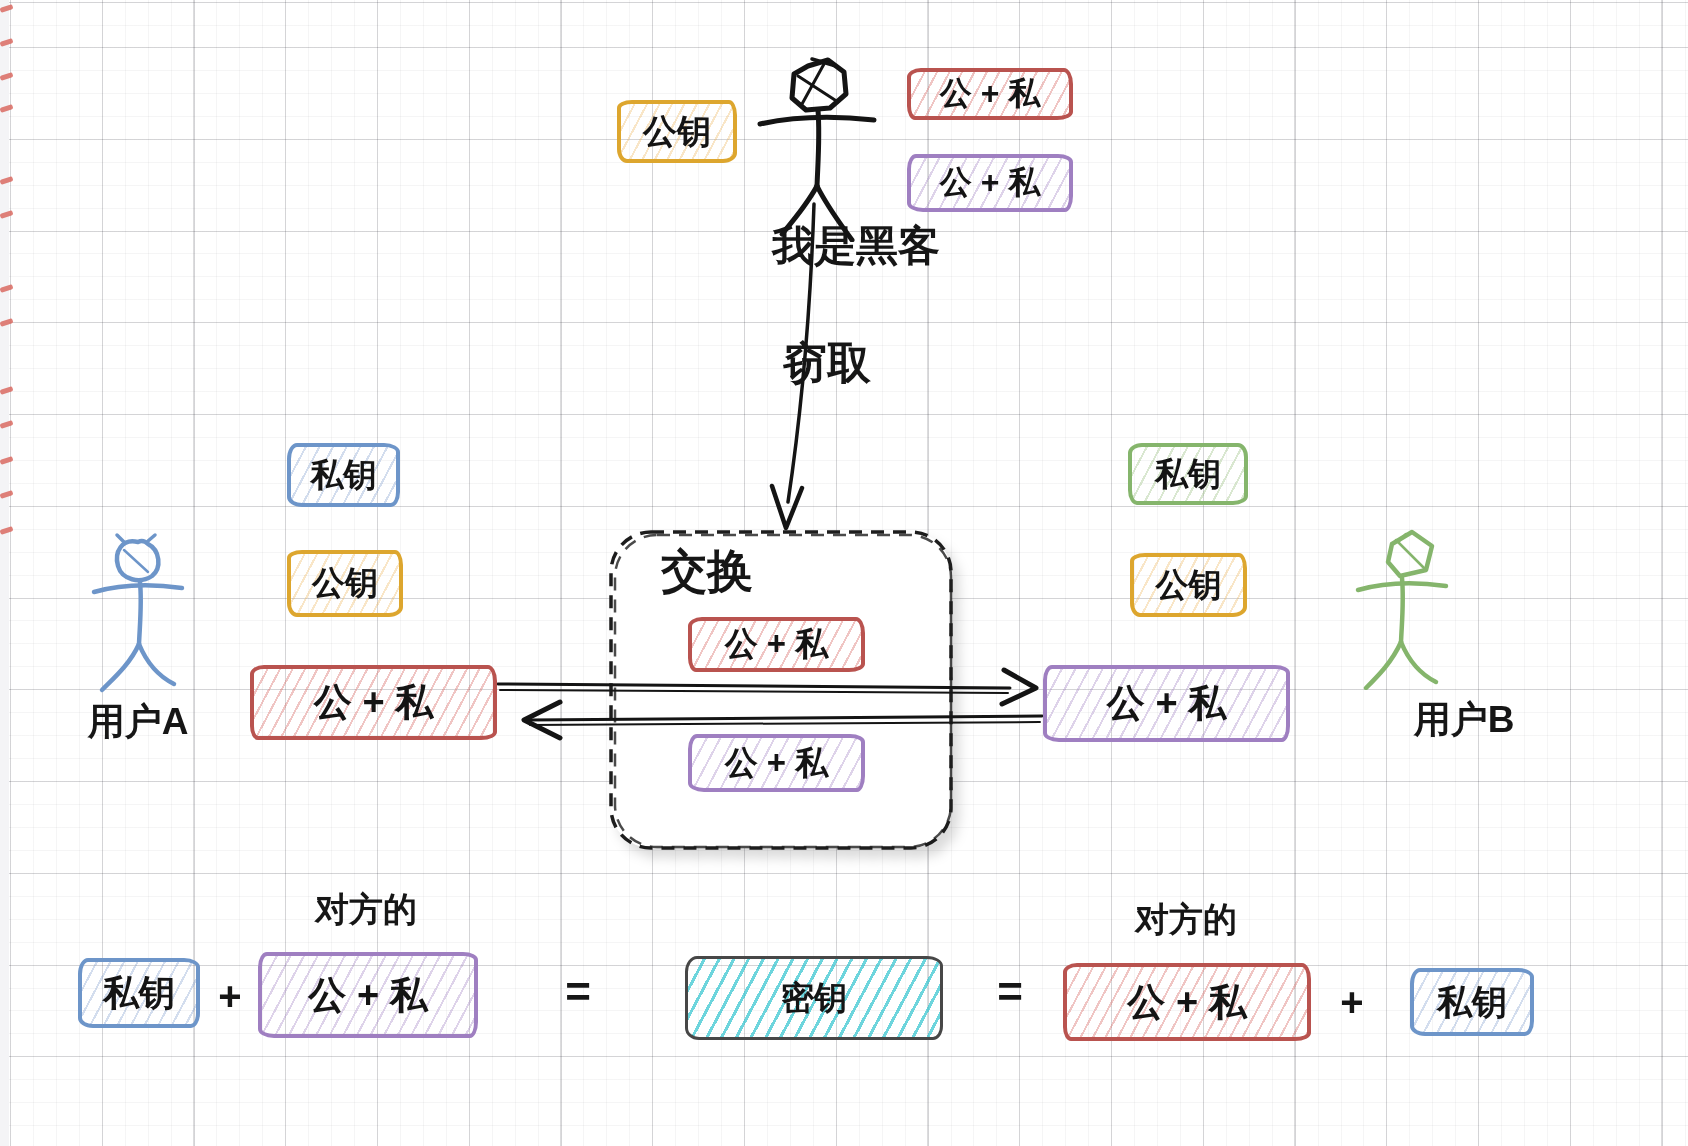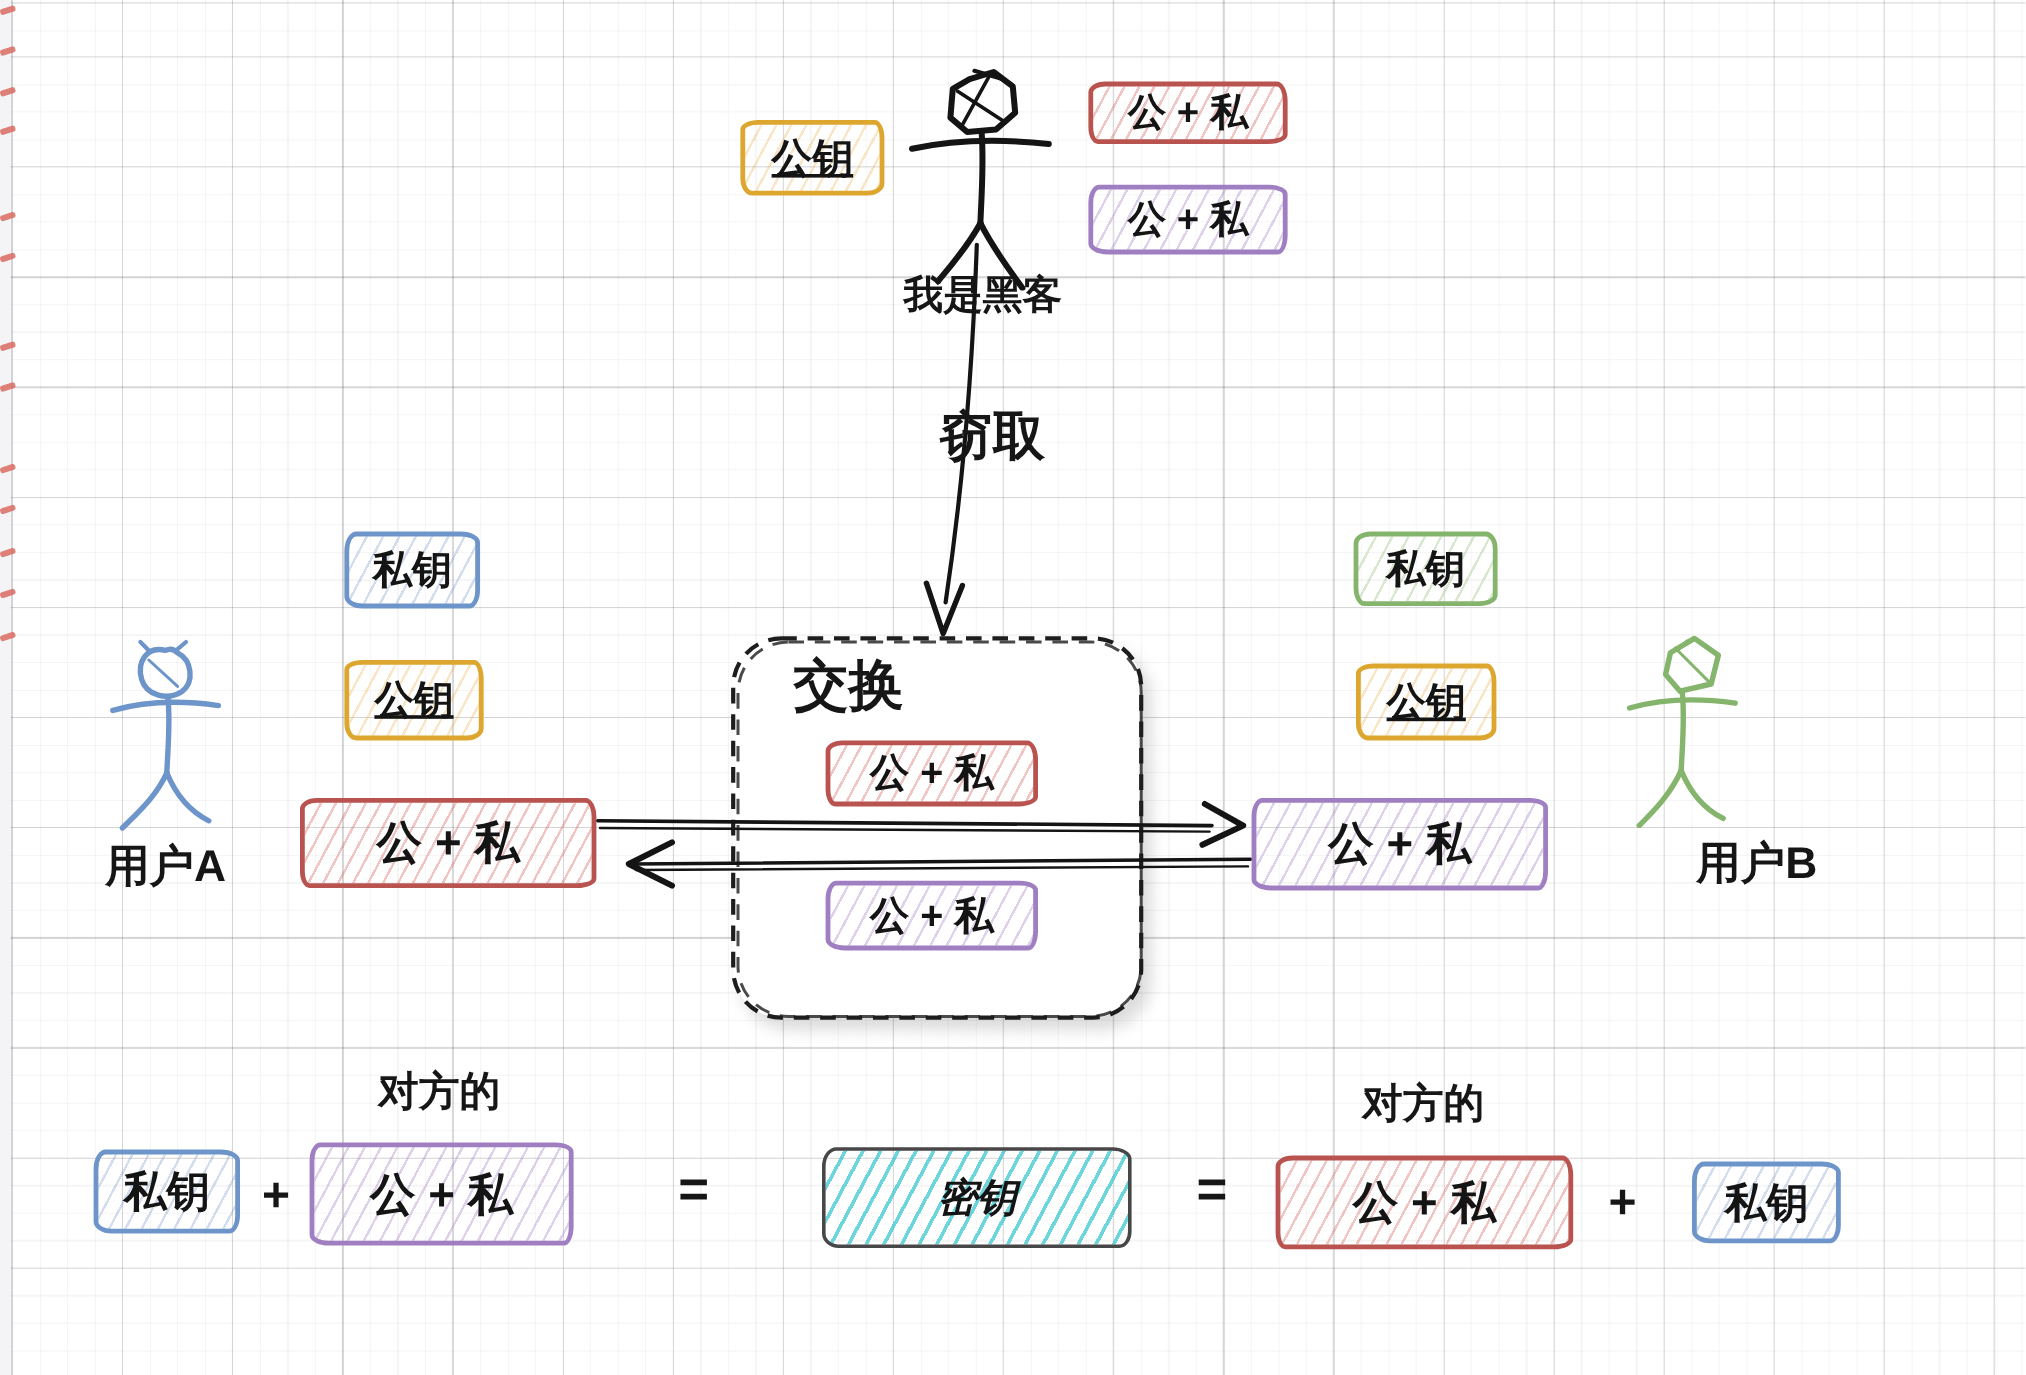--- a/index.html
+++ b/index.html
@@ -21,28 +21,28 @@
   .tag{
     position:absolute;display:flex;align-items:center;justify-content:center;
     font-weight:700;color:#141414;box-sizing:border-box;text-align:right;white-space:nowrap;
     z-index:3;
   }
   .tag.red{border:4px solid var(--red,#b9534f);border-radius:14px 9px 16px 8px/9px 16px 8px 14px;
     background:repeating-linear-gradient(118deg, rgba(217,110,106,.40) 0 2px, rgba(255,255,255,0) 2px 11px);}
   .tag.purple{border:4px solid var(--purple,#9f7fc1);border-radius:9px 15px 8px 16px/15px 8px 16px 9px;
     background:repeating-linear-gradient(118deg, rgba(163,132,196,.36) 0 2px, rgba(255,255,255,0) 2px 12px);}
   .tag.yellow{border:4px solid var(--yellow,#dda62e);border-radius:15px 8px 14px 10px/8px 15px 10px 14px;
-    background:repeating-linear-gradient(118deg, rgba(235,172,70,.30) 0 2px, rgba(255,255,255,0) 2px 11px);text-decoration:underline;}
+    background:repeating-linear-gradient(118deg, rgba(235,172,70,.30) 0 2px, rgba(255,255,255,0) 2px 11px);}
   .tag.blue{border:4px solid var(--blue,#6d95c9);border-radius:10px 16px 9px 15px/16px 9px 15px 10px;
     background:repeating-linear-gradient(118deg, rgba(118,150,202,.32) 0 2px, rgba(255,255,255,0) 2px 12px);}
   .tag.green{border:4px solid var(--green,#85b56c);border-radius:14px 10px 15px 9px/10px 14px 9px 15px;
     background:repeating-linear-gradient(118deg, rgba(138,182,110,.32) 0 2px, rgba(255,255,255,0) 2px 12px);}
   .tag.cyan{border:3.5px solid var(--cyanBorder,#474747);border-radius:12px 16px 10px 14px/16px 10px 14px 12px;
     background:repeating-linear-gradient(118deg, rgba(47,195,206,.70) 0 3px, rgba(255,255,255,0) 3px 13px);
-    flex-direction:column;line-height:1.12;white-space:nowrap;font-style:italic;}
+    flex-direction:column;line-height:1.12;white-space:nowrap;}
   .edge-mark{position:absolute;left:0;width:13px;height:5px;background:#d96a62;border-radius:2px;transform:rotate(-18deg);opacity:.85;z-index:5;}
   .edge-strip{position:absolute;left:0;top:0;width:9px;height:100%;background:#f4f4f6;z-index:4;}
   svg{display:block;}
   .fig{z-index:3;}
   .arrow{z-index:2;}
   #exchange-box{
     position:absolute;left:607px;top:528px;width:348px;height:324px;z-index:1;
     filter:drop-shadow(7px 9px 6px rgba(0,0,0,0.14));
   }
 </style>
@@ -76,21 +76,21 @@
       <path d="M46 20 L86 46" stroke-width="3"></path>
       <path d="M72 8 L50 48" stroke-width="3"></path>
       <path d="M60 3 L84 10" stroke-width="3.5"></path>
       <path d="M8 68 C45 60 85 60 122 64"></path>
       <path d="M66 54 C68 80 66 104 65 130"></path>
       <path d="M65 130 C54 150 40 166 30 178"></path>
       <path d="M65 130 C76 152 90 170 100 184"></path>
     </svg>
   </div>
 
-  <div class="lbl" style="left:731px;top:226px;width:176px;height:40px;font-size:33px">我是黑客</div>
+  <div class="lbl" style="left:768px;top:226px;width:176px;height:40px;font-size:42px">我是黑客</div>
 
   <div class="tag red" style="left:907px;top:68px;width:166px;height:52px;font-size:32px">公 + 私</div>
 
   <div class="tag purple" style="left:907px;top:154px;width:166px;height:58px;font-size:32px">公 + 私</div>
 
   <div class="abs arrow" style="left:766px;top:202px;width:64px;height:334px">
     <svg width="64" height="334" viewBox="0 0 64 334" fill="none" stroke="#141414" stroke-linecap="round" stroke-linejoin="round">
       <path d="M48 2 C44 120 34 220 22 300" stroke-width="3.5"></path>
       <path d="M6 284 L20 326 L36 286" stroke-width="4.5"></path>
     </svg>

